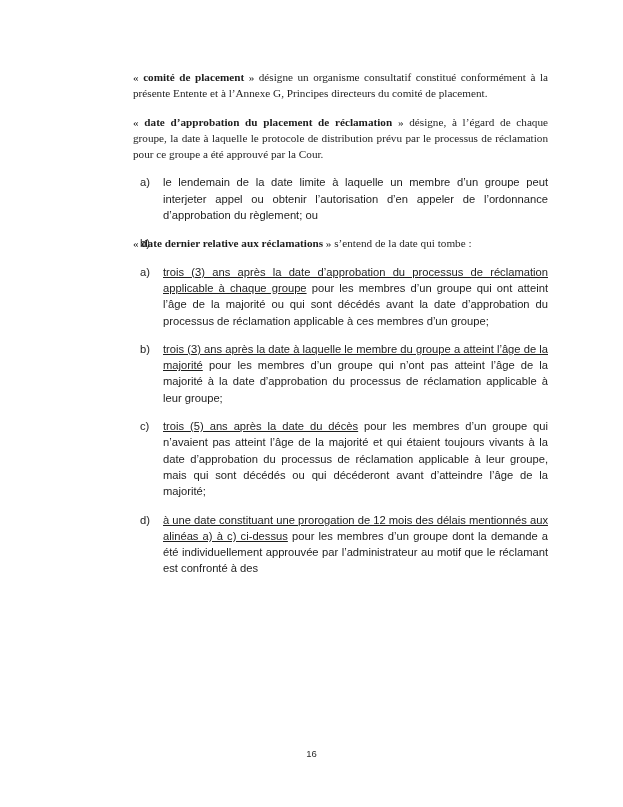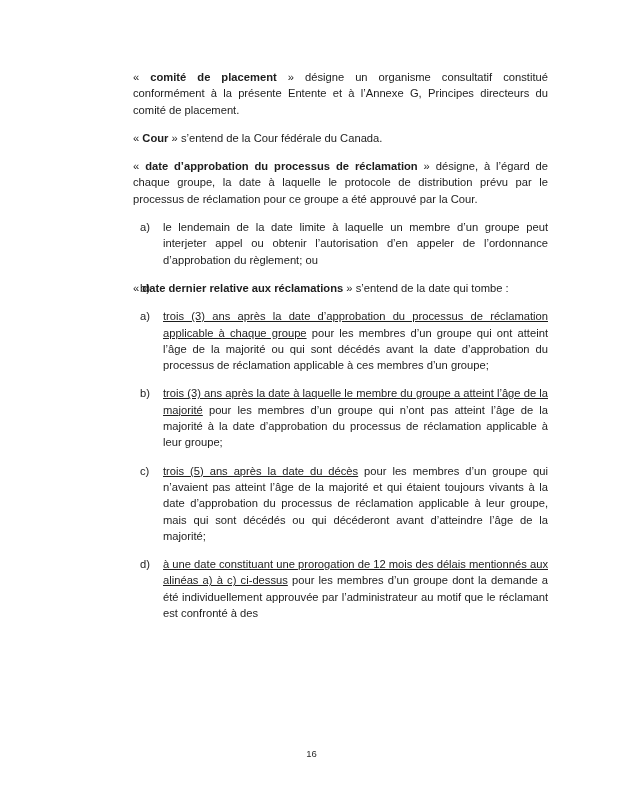--- a/index.html
+++ b/index.html
@@ -17,20 +17,21 @@
     left: 133px;
     top: 69px;
     width: 415px;
     font-size: 11.2px;
     line-height: 16.3px;
     text-align: justify;
   }
   p.def {
     margin: 0 0 12px 0;
     text-align: justify;
+    font-family: Liberation Serif, serif;
   }
   .term { font-weight: bold; }
   .li {
     position: relative;
     padding-left: 30px;
     margin: 0 0 12px 0;
     text-align: justify;
   }
   .li .marker {
     position: absolute;
@@ -49,23 +50,22 @@
     color: #2b2b2b;
   }
 </style>
 </head>
 <body>
 
 <div class="content">
 
   <p class="def"><span>«&nbsp;</span><span class="term">comité de placement</span><span>&nbsp;»</span><span> désigne un organisme consultatif constitué conformément à la présente Entente et à l’Annexe G, Principes directeurs du comité de placement.</span></p>
 
-  <p class="def"><span>«&nbsp;</span><span class="term">Cour</span><span>&nbsp;»</span><span> s’entend de la Cour fédérale du Canada.</span></p>
 
-  <p class="def"><span>«&nbsp;</span><span class="term">date d’approbation du processus de réclamation</span><span>&nbsp;»</span><span> désigne, à l’égard de chaque groupe, la date à laquelle le protocole de distribution prévu par le processus de réclamation pour ce groupe a été approuvé par la Cour.</span></p>
+  <p class="def"><span>«&nbsp;</span><span class="term">date d’approbation du placement de réclamation</span><span>&nbsp;»</span><span> désigne, à l’égard de chaque groupe, la date à laquelle le protocole de distribution prévu par le processus de réclamation pour ce groupe a été approuvé par la Cour.</span></p>
 
 
   <div class="li">
     <span class="marker">a)</span><span>le lendemain de la date limite à laquelle un membre d’un groupe peut interjeter appel ou obtenir l’autorisation d’en appeler de l’ordonnance d’approbation du règlement; ou</span>
   </div>
 
   <div class="li">
     <span class="marker">b)</span>
   </div>
 

